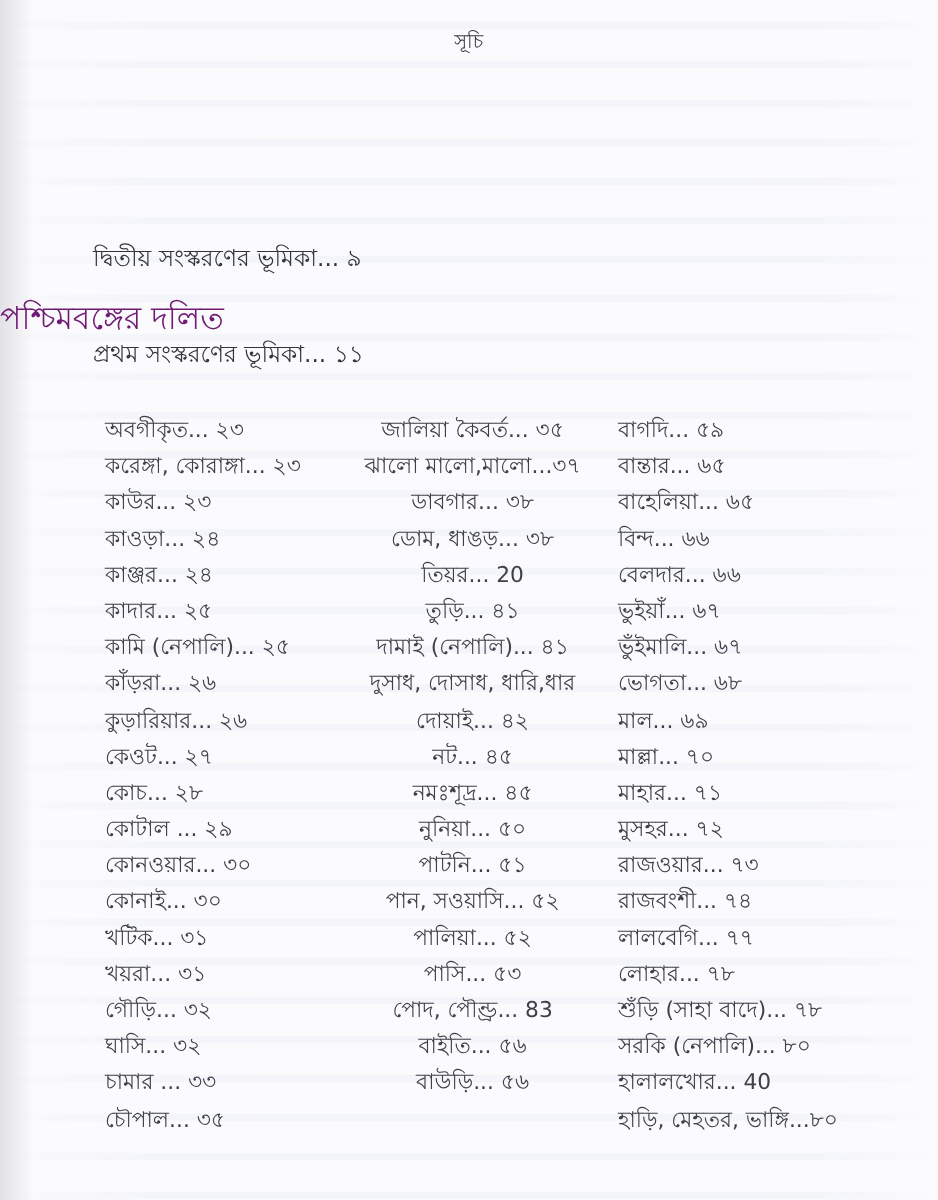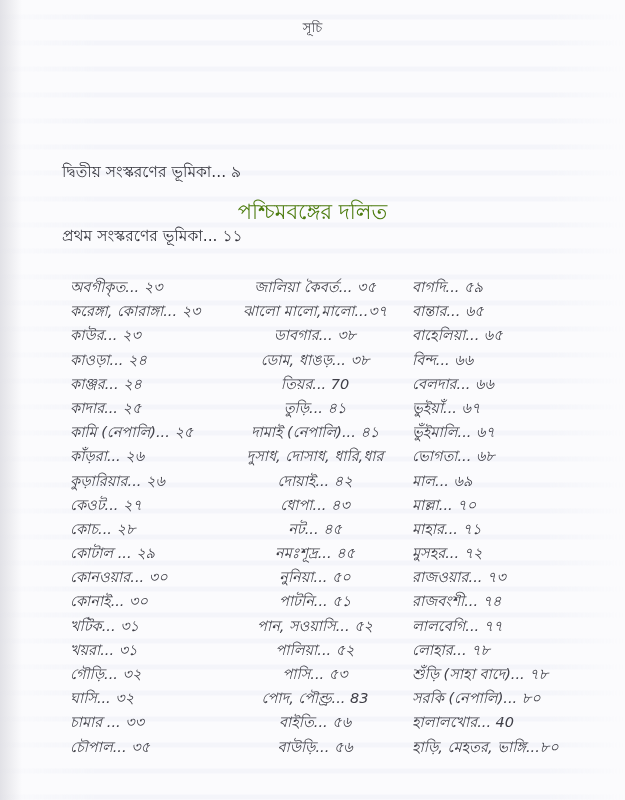--- a/index.html
+++ b/index.html
@@ -65,28 +65,26 @@
     height: 28px;
     line-height: 28px;
     white-space: nowrap;
     margin-top: 36px;
   }
   .section-title {
     position: absolute;
     top: 196px;
     left: 0;
     width: 625px;
-    text-align: center;
     font-size: 21px;
-    color: #4d7c0f;
+    color: #701a75;
   }
   .col {
     position: absolute;
     top: 275px;
-    font-style: italic;
   }
   .col-1 { left: 70px; }
   .col-2 { left: 243px; text-align: center; }
   .col-3 { left: 412px; }
   .entry {
     height: 24.2px;
     line-height: 24.2px;
     font-size: 14.5px;
     white-space: nowrap;
     color: #404048;
@@ -130,26 +128,25 @@
     <div class="entry">ঘাসি... ৩২</div>
     <div class="entry">চামার ... ৩৩</div>
     <div class="entry">চৌপাল... ৩৫</div>
   </div>
 
   <div class="col col-2">
     <div class="entry">জালিয়া কৈবর্ত... ৩৫</div>
     <div class="entry">ঝালো মালো,মালো...৩৭</div>
     <div class="entry">ডাবগার... ৩৮</div>
     <div class="entry">ডোম, ধাঙড়... ৩৮</div>
-    <div class="entry">তিয়র... 70</div>
+    <div class="entry">তিয়র... 20</div>
     <div class="entry">তুড়ি... ৪১</div>
     <div class="entry">দামাই (নেপালি)... ৪১</div>
     <div class="entry">দুসাধ, দোসাধ, ধারি,ধার</div>
     <div class="entry">দোয়াই... ৪২</div>
-    <div class="entry">ধোপা... ৪৩</div>
     <div class="entry">নট... ৪৫</div>
     <div class="entry">নমঃশূদ্র... ৪৫</div>
     <div class="entry">নুনিয়া... ৫০</div>
     <div class="entry">পাটনি... ৫১</div>
     <div class="entry">পান, সওয়াসি... ৫২</div>
     <div class="entry">পালিয়া... ৫২</div>
     <div class="entry">পাসি... ৫৩</div>
     <div class="entry">পোদ, পৌণ্ড্র... 83</div>
     <div class="entry">বাইতি... ৫৬</div>
     <div class="entry">বাউড়ি... ৫৬</div>

